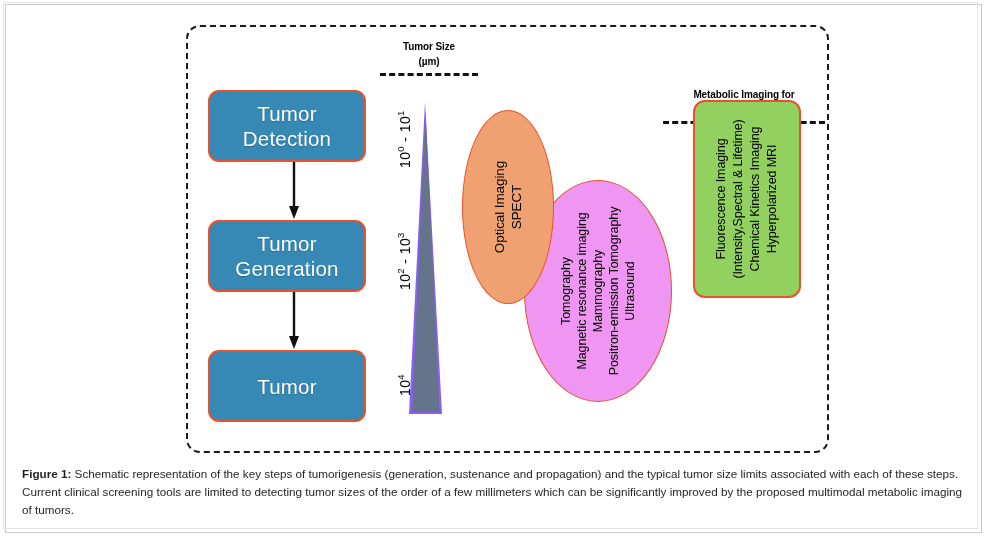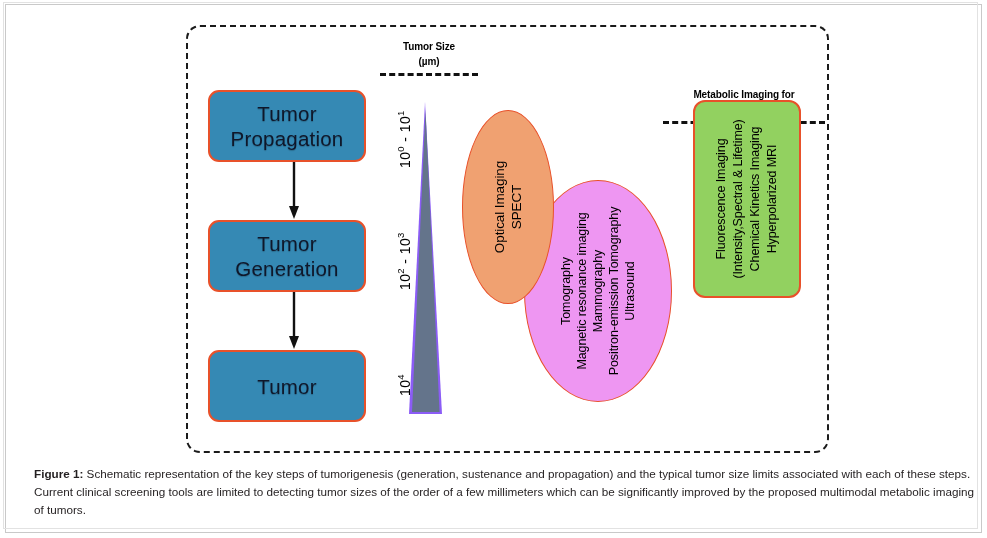--- a/index.html
+++ b/index.html
@@ -80,21 +80,21 @@
     width: 158px;
     height: 72px;
     background: #3589b4;
     border: 2px solid #e8512a;
     border-radius: 11px;
     box-sizing: border-box;
     display: flex;
     flex-direction: column;
     align-items: center;
     justify-content: center;
-    color: #0f172a;
+    color: #ffffff;
     font-size: 20.5px;
     line-height: 25px;
     font-weight: 400;
     text-shadow: 0 1px 1px rgba(0,0,0,0.22);
     letter-spacing: 0.2px;
   }
   #step-1 { top: 90px; }
   #step-2 { top: 220px; }
   #step-3 { top: 350px; }
 
@@ -189,21 +189,21 @@
   }
   #metabolic-box .vtext {
     font-size: 12.5px;
     line-height: 17px;
     font-weight: 400;
   }
 
   
   #caption {
     position: absolute;
-    left: 34px;
+    left: 22px;
     top: 465px;
     width: 946px;
     font-size: 11.7px;
     line-height: 18.2px;
     color: #231f20;
     font-family: "Liberation Sans", sans-serif;
     text-align: left;
   }
   #caption b { font-weight: bold; }
 </style>
@@ -224,21 +224,21 @@
 
 
   <div class="col-header" id="hdr-metabolic">
     <div>Metabolic Imaging for</div>
     <div>Early Detection</div>
     <div class="rule"></div>
   </div>
 
   <div class="step-box" id="step-1">
     <div>Tumor</div>
-    <div>Propagation</div>
+    <div>Detection</div>
   </div>
   <div class="step-box" id="step-2">
     <div>Tumor</div>
     <div>Generation</div>
   </div>
   <div class="step-box" id="step-3">
     <div>Tumor</div>
   </div>
 
   <svg class="arrow" id="arrow-1" viewBox="0 0 14 58">

